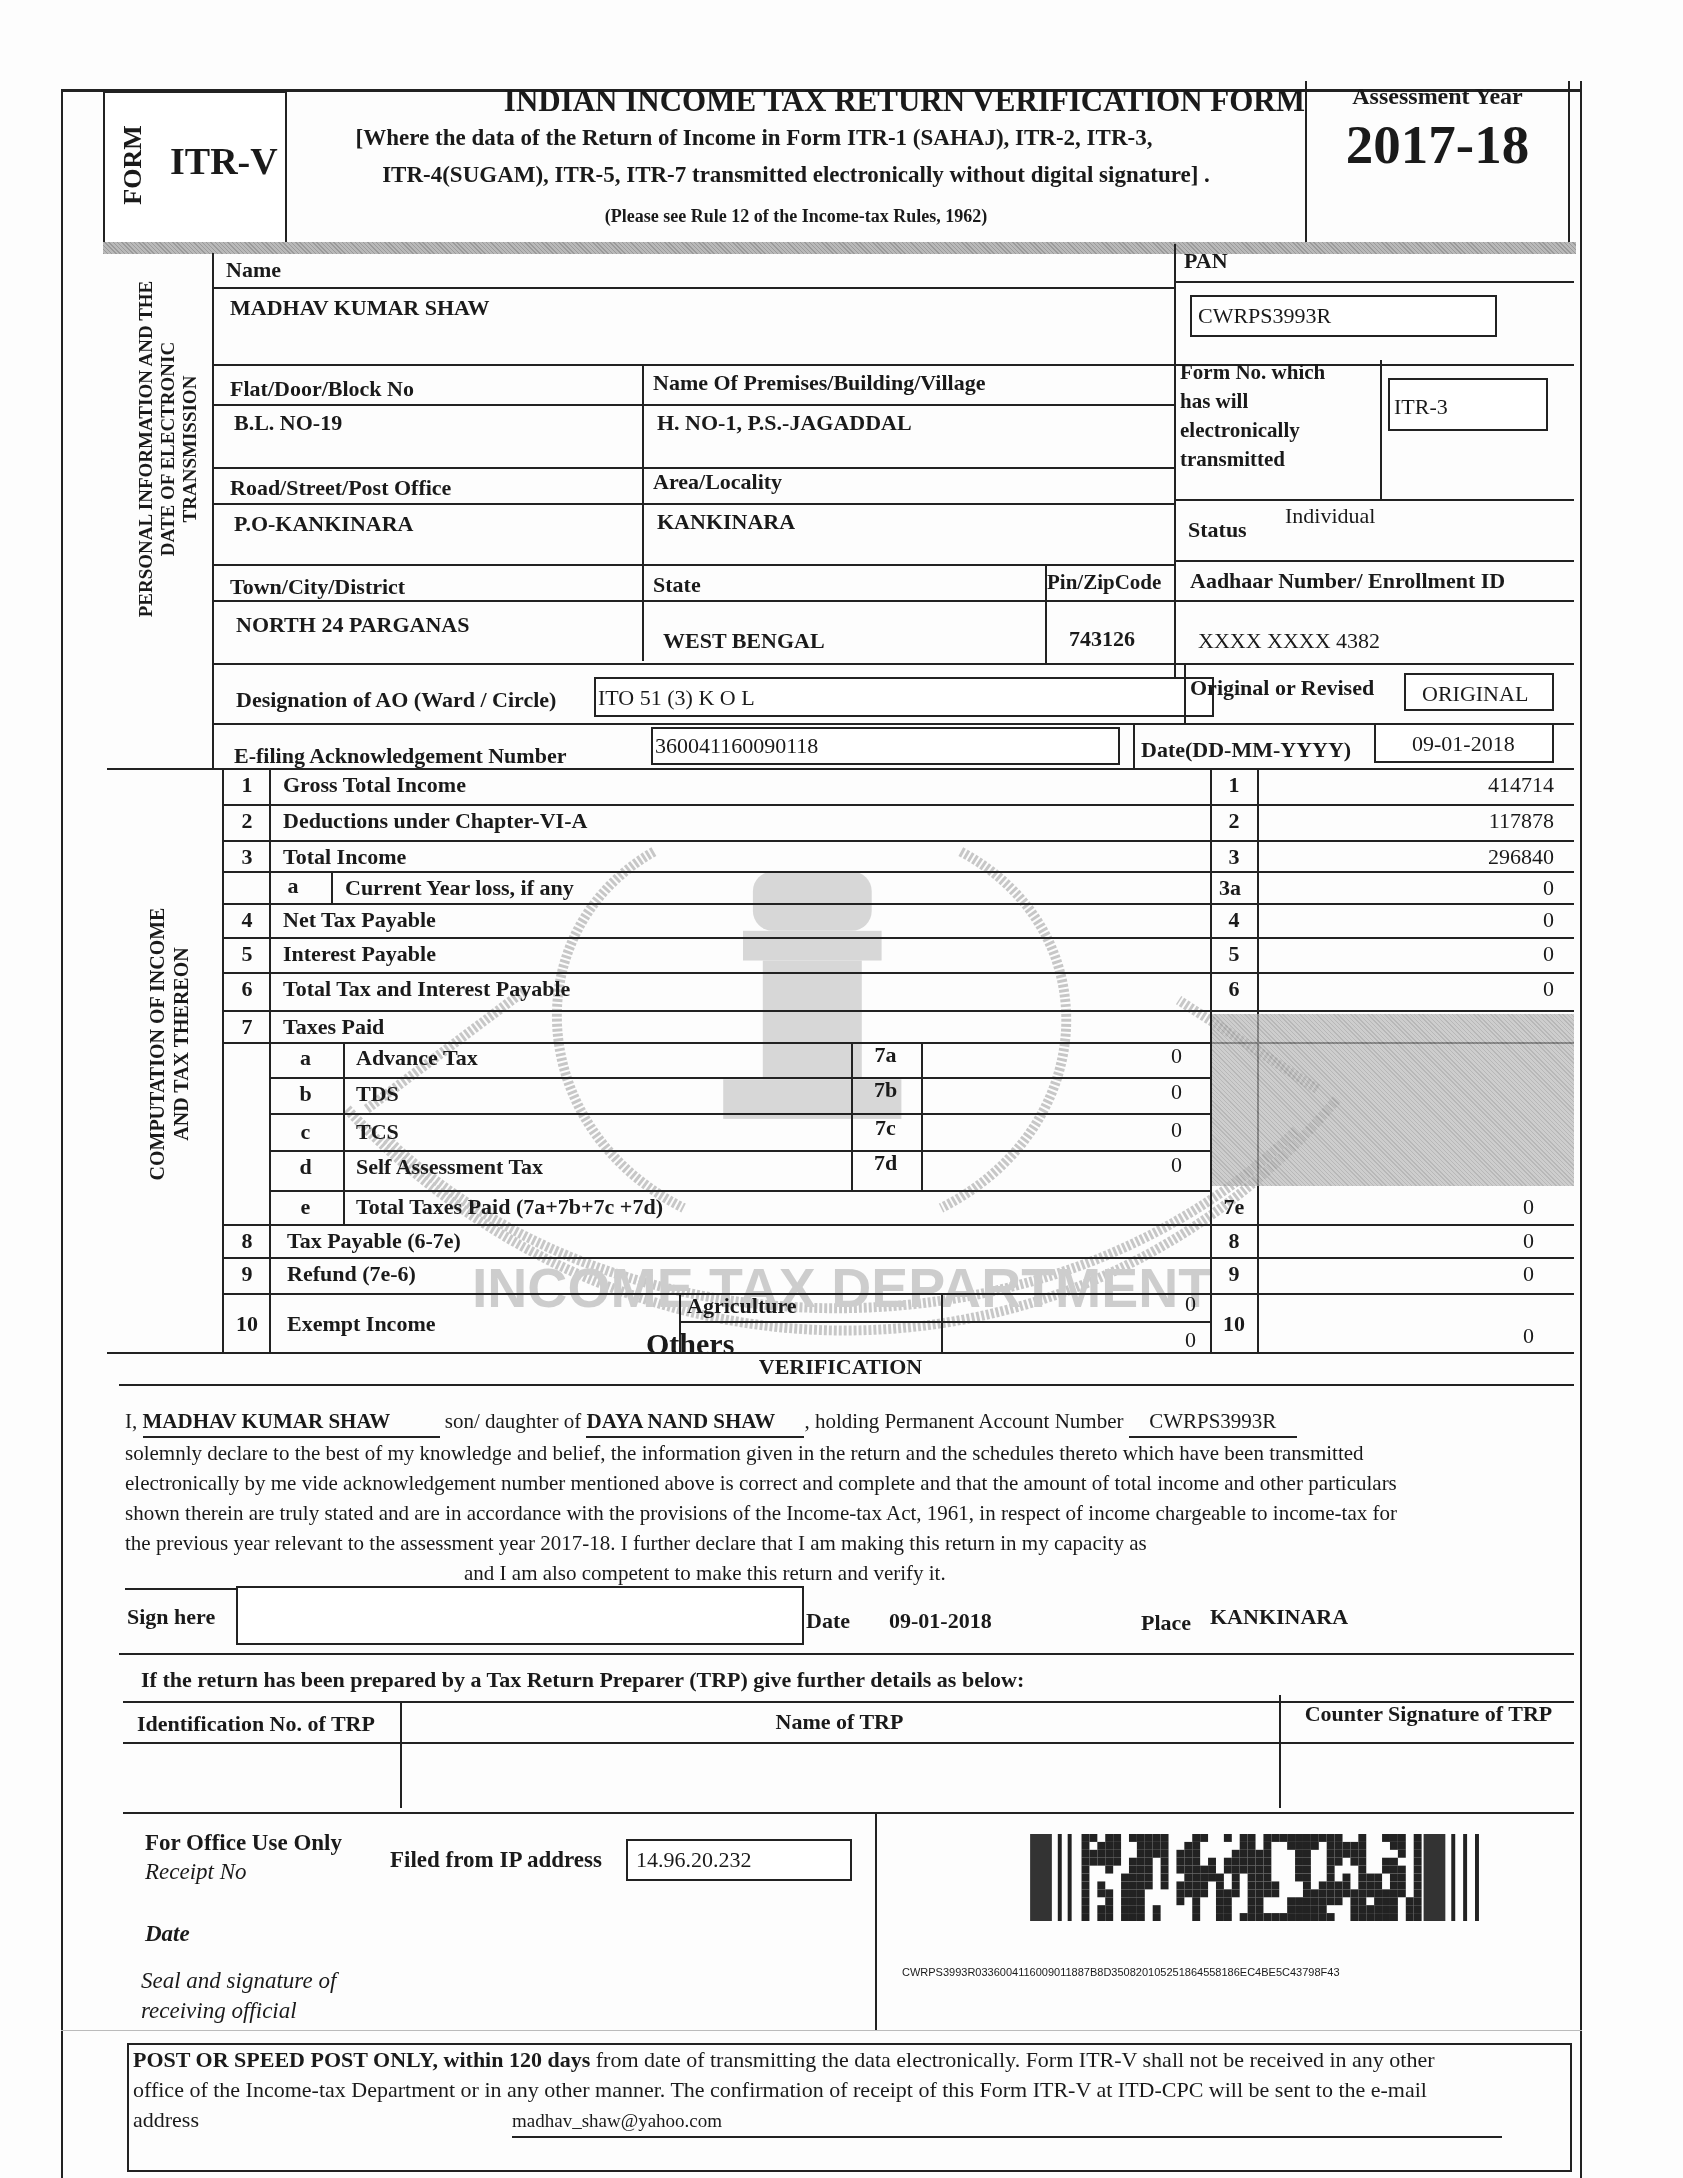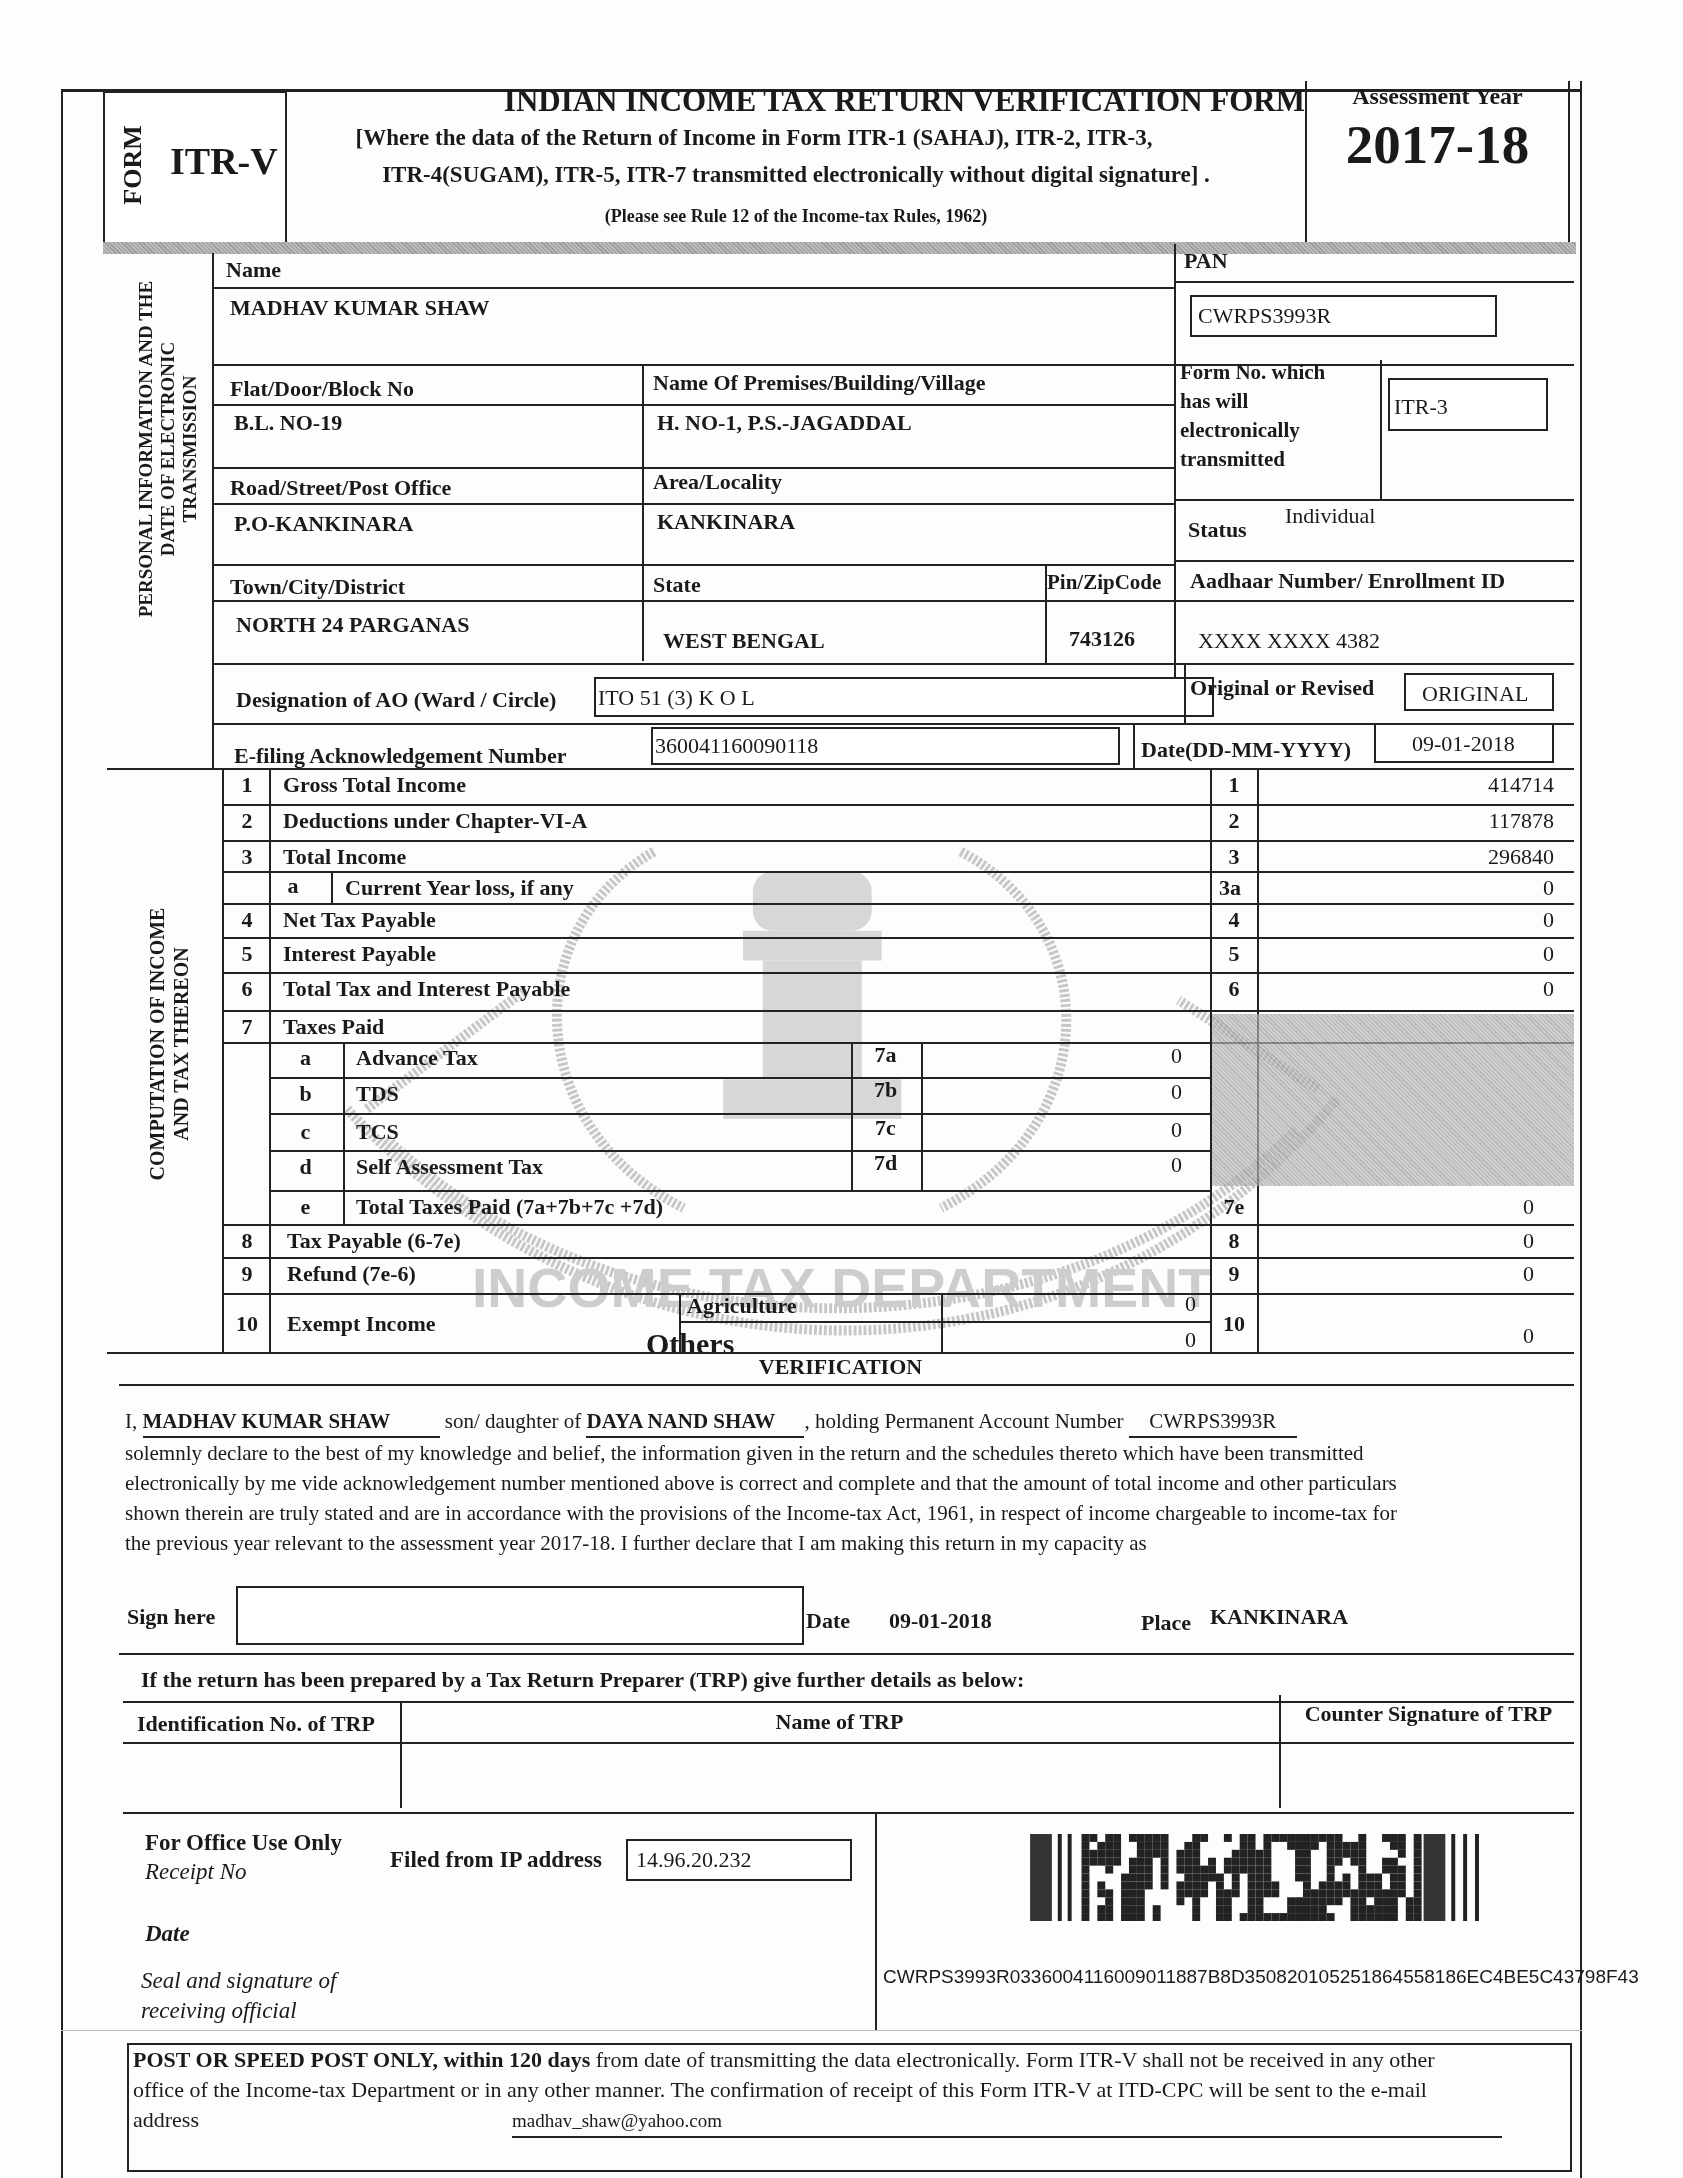--- a/index.html
+++ b/index.html
@@ -267,20 +267,21 @@
       <span>I,</span>
       <span class="u b" style="width:297px;">MADHAV KUMAR SHAW</span>
       <span>son/ daughter of</span>
       <span class="u b" style="width:218px;">DAYA NAND SHAW</span><span>, holding Permanent Account Number</span>
       <span class="u" style="width:168px;text-align:center;">CWRPS3993R</span>
     </div>
     <div style="white-space:nowrap;">solemnly declare to the best of my knowledge and belief, the information given in the return and the schedules thereto which have been transmitted</div>
     <div style="white-space:nowrap;">electronically by me vide acknowledgement number mentioned above is correct and complete and that the amount of total income and other particulars</div>
     <div style="white-space:nowrap;">shown therein are truly stated and are in accordance with the provisions of the Income-tax Act, 1961, in respect of income  chargeable to income-tax for</div>
     <div style="white-space:nowrap;">the previous year relevant to the assessment year 2017-18. I further declare that I am making this return in my capacity as</div>
+    <div style="white-space:nowrap;"><span class="u" style="width:339px;">&nbsp;</span><span>and I am also competent to make this return and verify it.</span></div>
   </div>
 
   <div class="abs b" style="left:127px;top:1604px;font-size:22px;">Sign here</div>
   <div class="box" style="left:236px;top:1586px;width:568px;height:59px;"></div>
   <div class="abs b" style="left:806px;top:1608px;font-size:22px;">Date</div>
   <div class="abs b" style="left:889px;top:1608px;font-size:22px;">09-01-2018</div>
   <div class="abs b" style="left:1141px;top:1610px;font-size:22px;">Place</div>
   <div class="abs b" style="left:1210px;top:1604px;font-size:22px;">KANKINARA</div>
   <div class="line-h" style="left:119px;top:1653px;width:1455px;"></div>
 </div>
@@ -615,21 +616,21 @@
         <rect x="388" y="56" width="8" height="8"></rect>
         <rect x="388" y="64" width="8" height="8"></rect>
         <rect x="388" y="72" width="8" height="8"></rect>
         <rect x="388" y="80" width="8" height="8"></rect>
       </g>
     <rect x="398" y="0" width="22" height="88" fill="#333"></rect>
     <rect x="426" y="0" width="4" height="88" fill="#222"></rect>
     <rect x="438" y="0" width="4" height="88" fill="#222"></rect>
     <rect x="450" y="0" width="4" height="88" fill="#222"></rect>
   </svg>
-  <div class="abs sans" style="left:883px;top:1966px;font-size:19px;">CWRPS3993R0336004116009011887B8D350820105251864558186EC4BE5C43798F43</div>
+  <div class="abs sans" style="left:902px;top:1966px;font-size:11px;">CWRPS3993R0336004116009011887B8D350820105251864558186EC4BE5C43798F43</div>
   <div class="line-h" style="left:61px;top:2030px;width:1521px;border-top-width:1px;border-color:#bbb;"></div>
 </div>
 
 <div class="box" style="left:127px;top:2043px;width:1445px;height:129px;background:transparent;">
   <div class="para" style="position:absolute;left:4px;top:0;font-size:22px;line-height:30px;width:1436px;">
     <div style="white-space:nowrap;"><span class="b">POST OR SPEED POST ONLY, within 120 days</span><span> from date of transmitting the data electronically. Form ITR-V shall not be received in any other</span></div>
     <div style="white-space:nowrap;">office of the Income-tax Department or in any other manner. The confirmation of receipt of this Form ITR-V at ITD-CPC will be sent to the e-mail</div>
     <div style="white-space:nowrap;"><span>address</span><span class="u" style="margin-left:313px;width:990px;font-size:19px;">madhav_shaw@yahoo.com</span></div>
   </div>
 </div>

